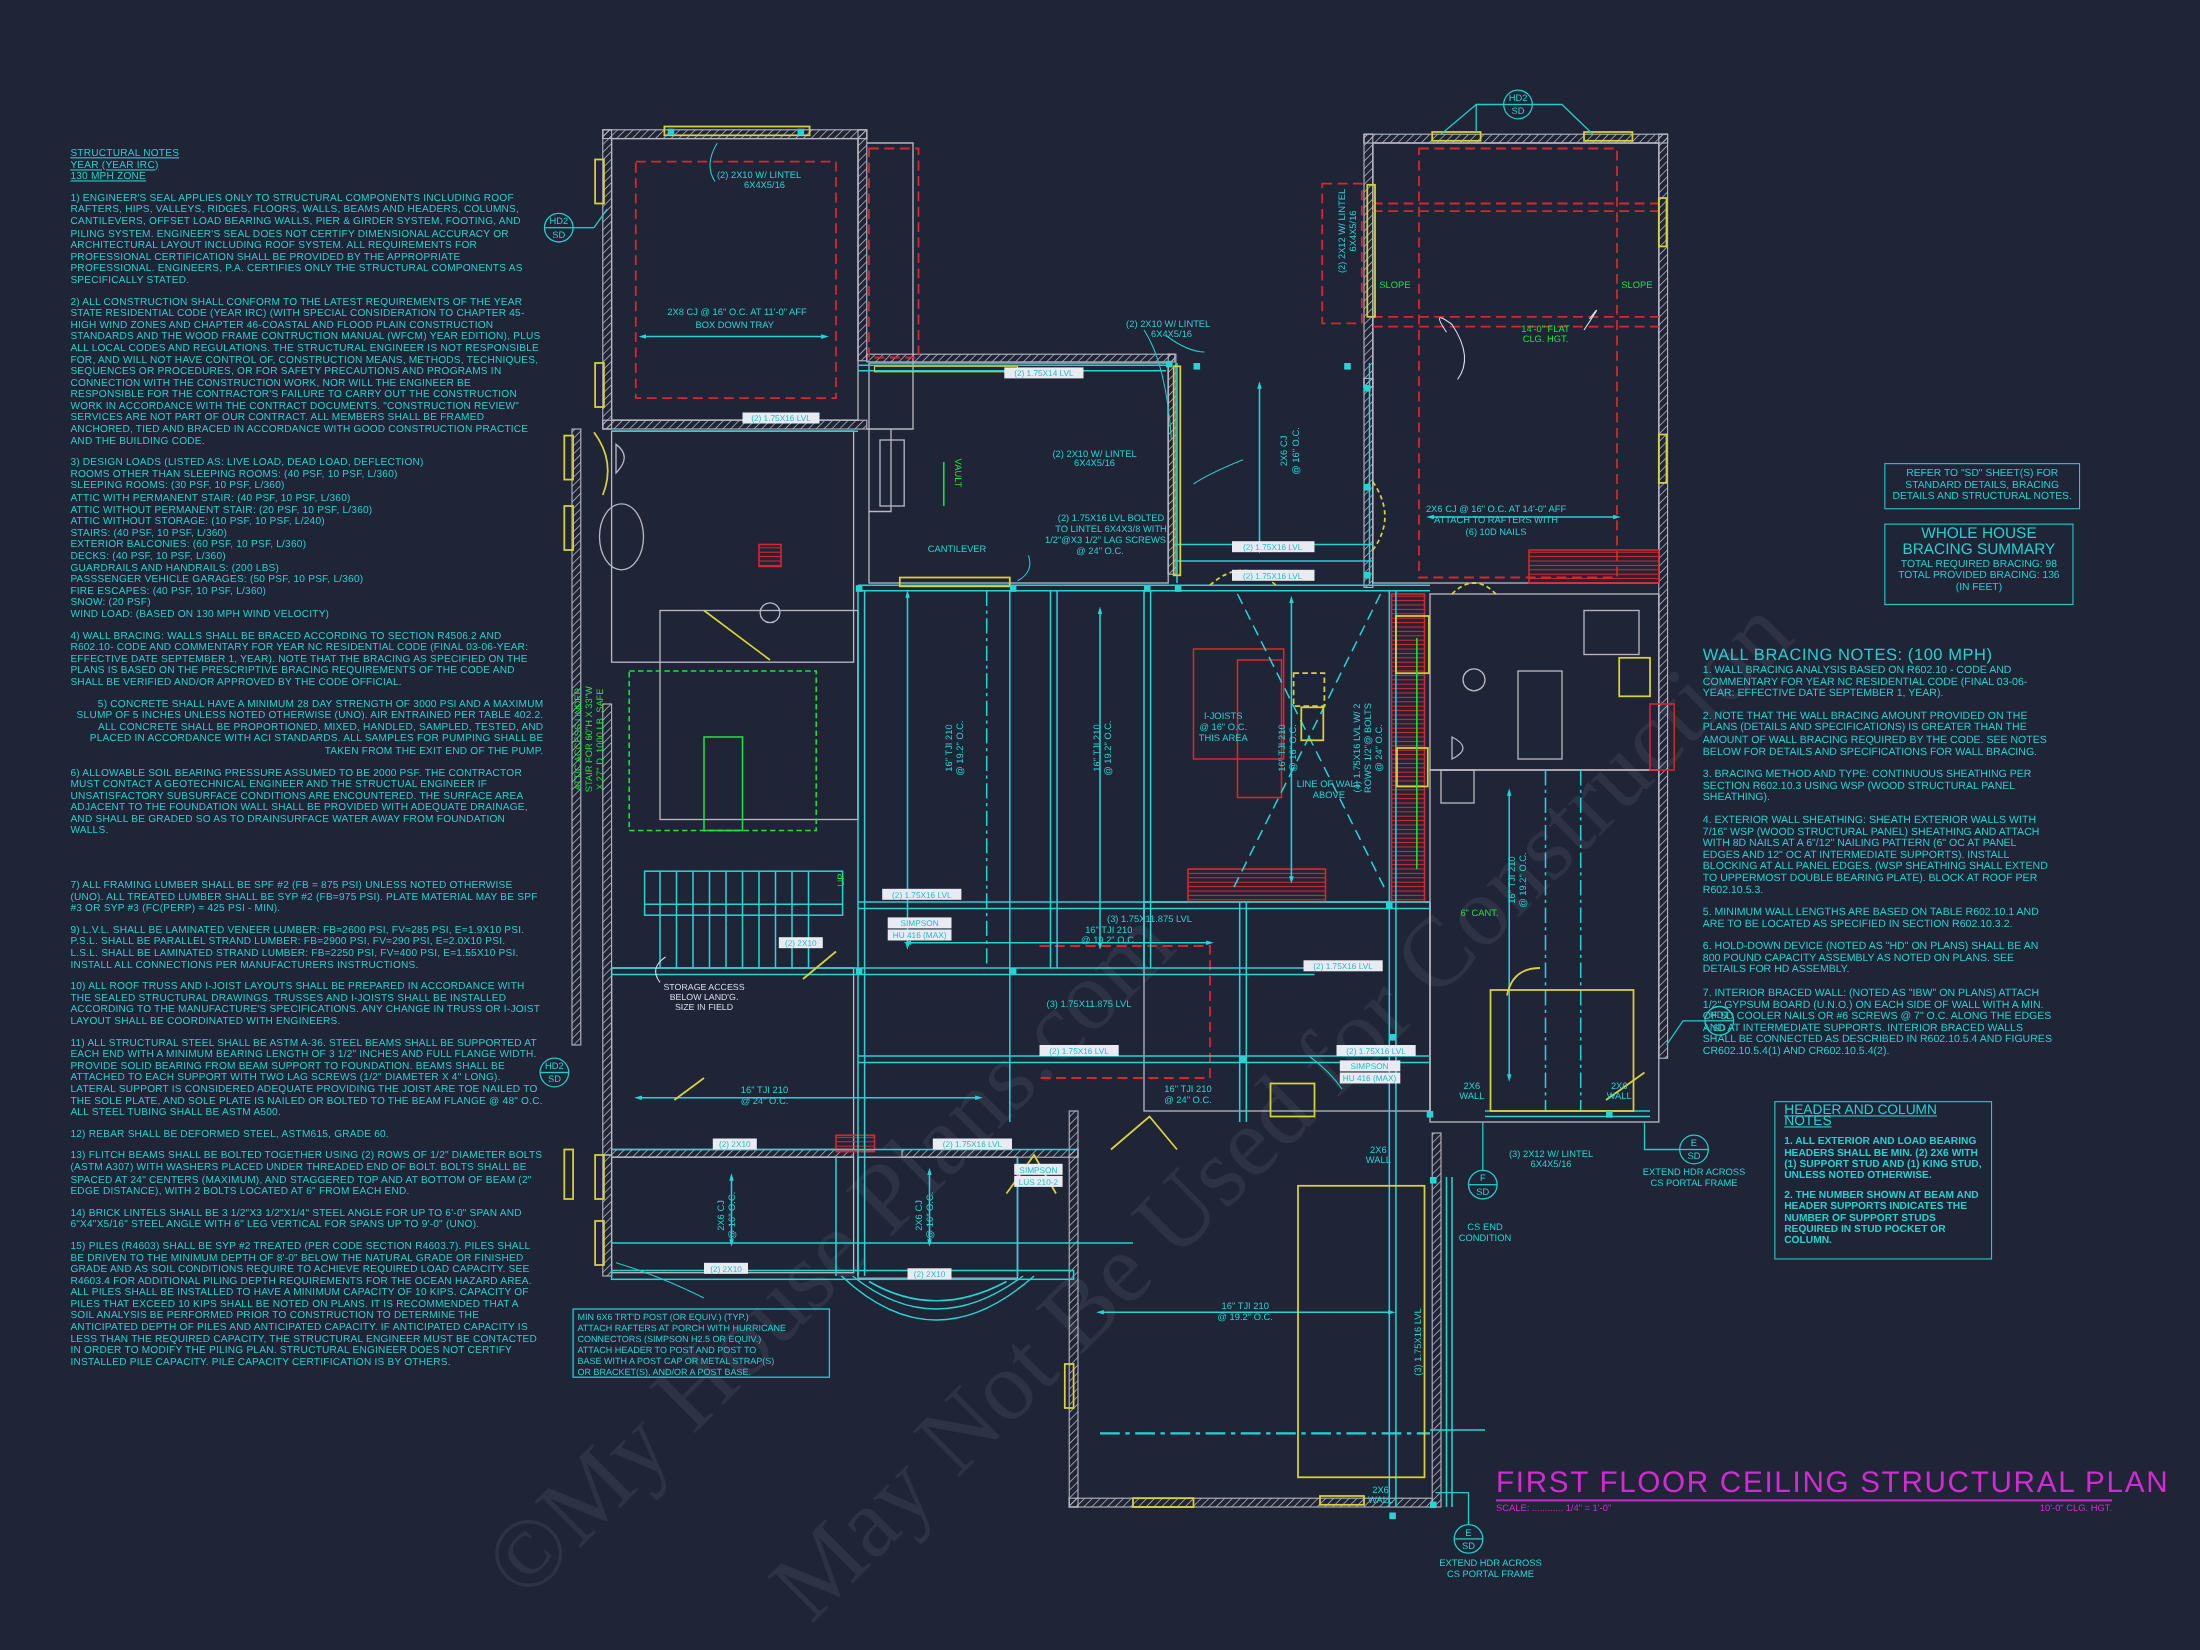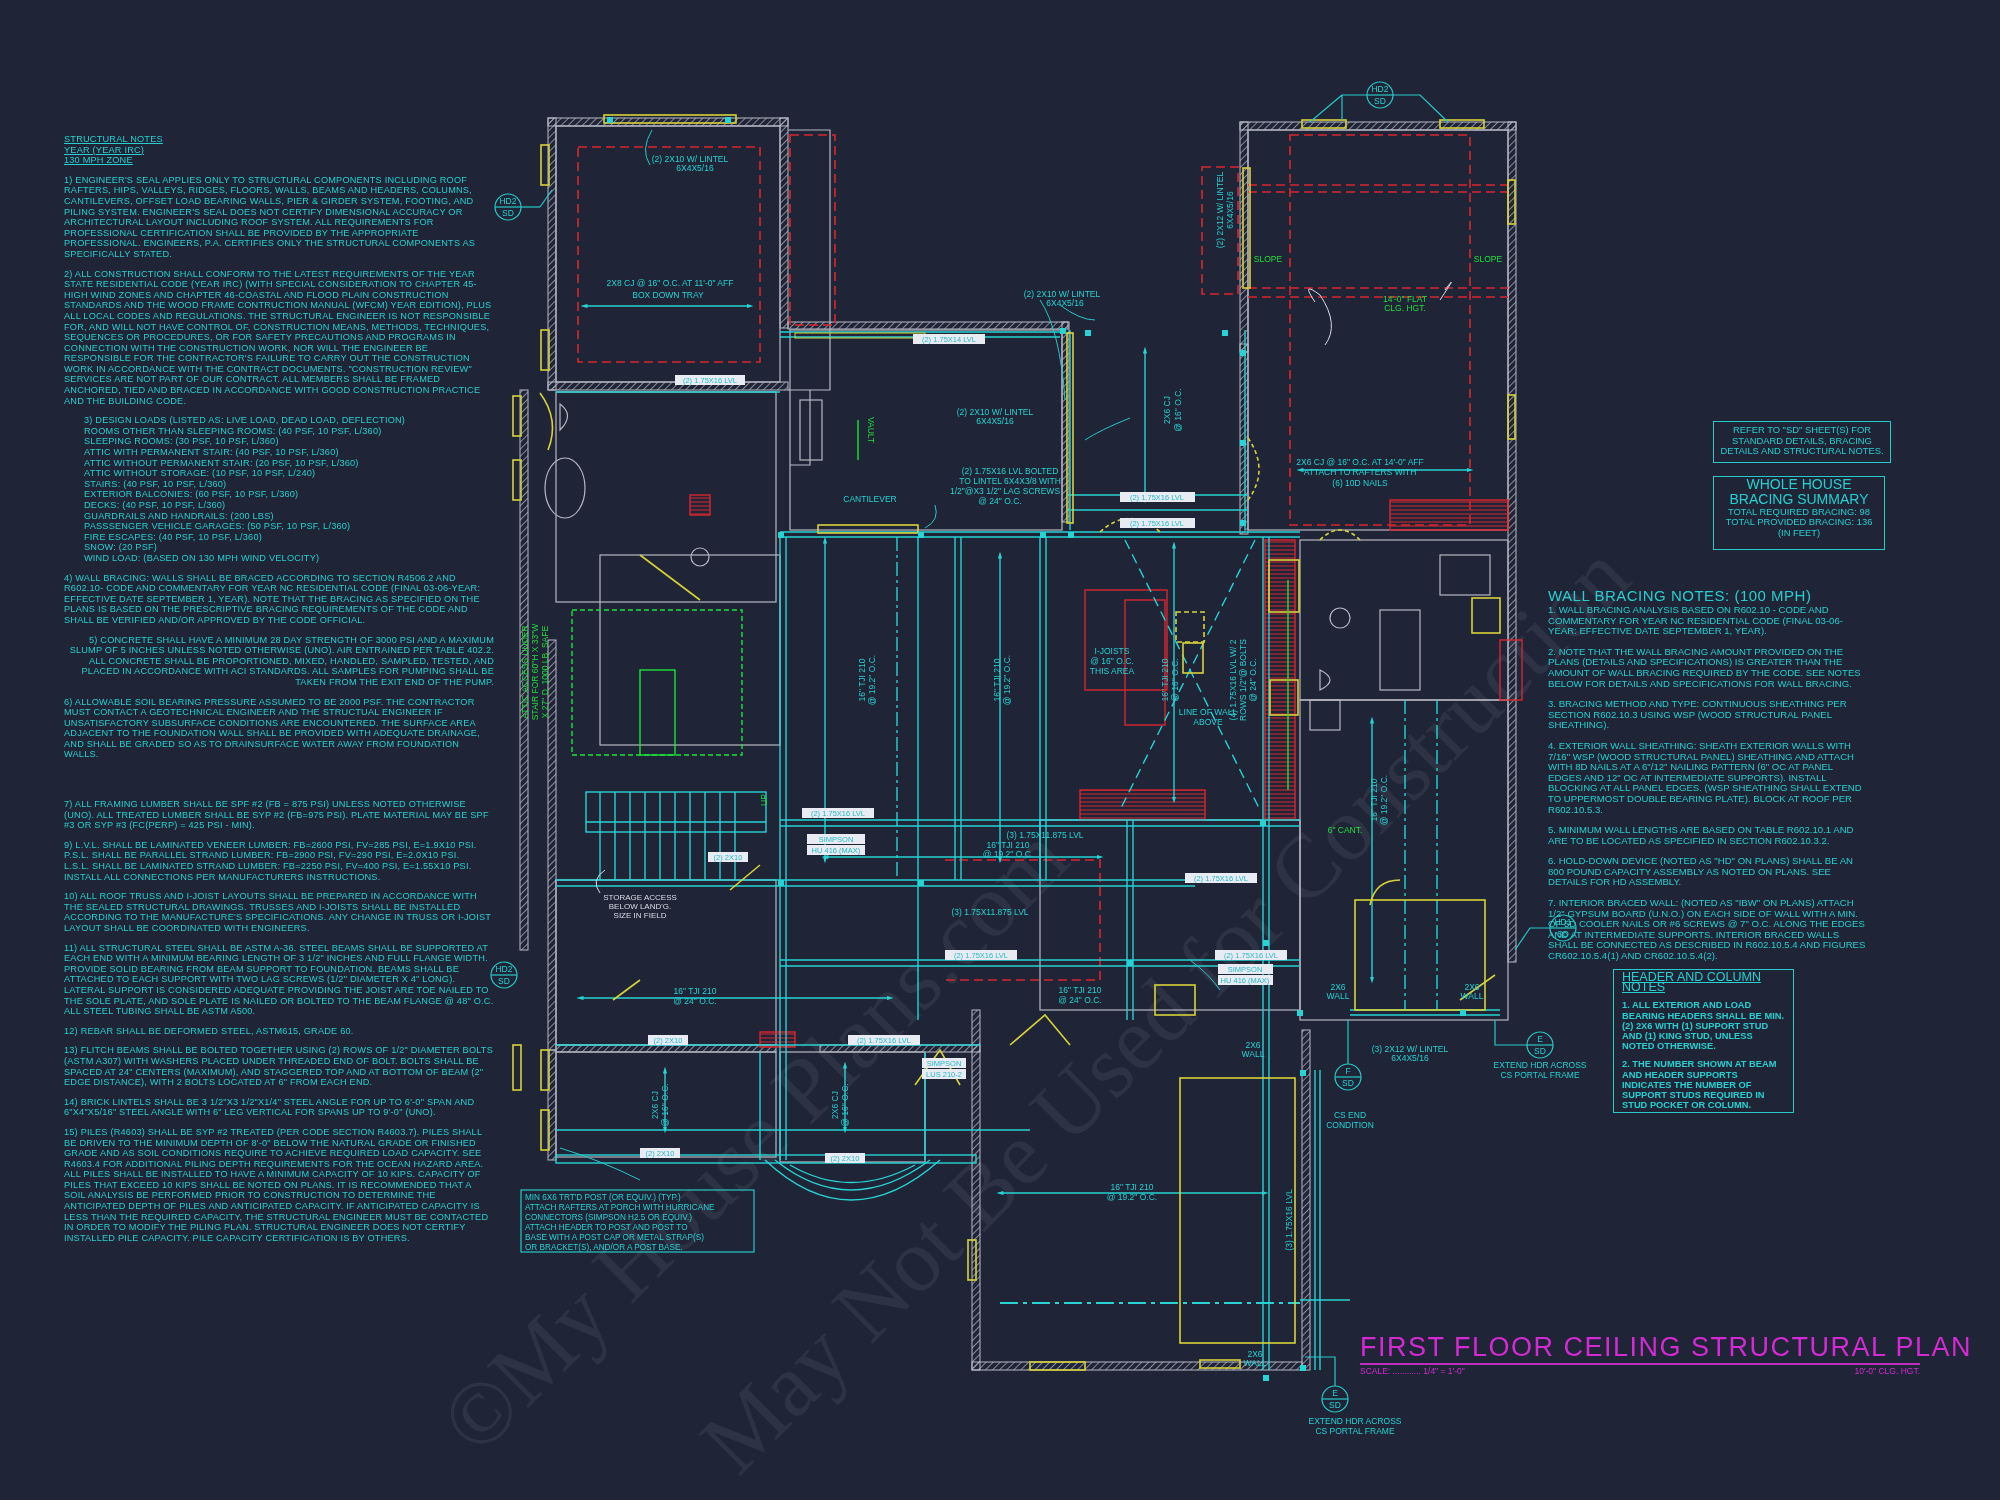--- a/index.html
+++ b/index.html
@@ -7,21 +7,21 @@
   .notes{position:absolute;left:64px;top:134px;width:430px;font-size:9.2px;line-height:10.6px;letter-spacing:.2px;color:#27d0d0;text-transform:uppercase;}
   .notes .hd{text-decoration:underline;display:block;}
   .notes p{margin:0 0 9px 0;}
   .right-notes{position:absolute;left:1548px;top:588px;width:320px;font-size:9.6px;line-height:10.6px;color:#27d0d0;text-transform:uppercase;}
   .right-notes .title{font-size:15px;line-height:16px;margin-bottom:1px;letter-spacing:.5px;}
   .right-notes p{margin:0 0 10px 0;}
   .box{position:absolute;border:1.5px solid #27c9c9;color:#27d0d0;text-transform:uppercase;text-align:center;}
   .refer{left:1713px;top:421px;width:176px;height:37px;font-size:9.4px;line-height:10.5px;padding-top:3px;}
   .summary{left:1713px;top:476px;width:170px;height:72px;font-size:9.4px;line-height:10.4px;}
   .summary .t{font-size:14px;line-height:15px;}
-  .hdrbox{left:1613px;top:969px;width:181px;height:144px;text-align:left;font-size:9.3px;line-height:10.2px;padding:2px 8px;box-sizing:border-box;}
+  .hdrbox{left:1613px;top:1001px;width:198px;height:144px;text-align:left;font-size:9.3px;line-height:10.2px;padding:2px 8px;box-sizing:border-box;}
   .hdrbox .t{font-size:12.5px;text-decoration:underline;margin-bottom:8px;}
   .hdrbox p{margin:0 0 8px 0;font-weight:bold;}
   .plan-title{position:absolute;left:1360px;top:1332px;width:560px;color:#d42ad4;}
   .plan-title .main{font-size:27px;letter-spacing:1.5px;line-height:30px;border-bottom:2px solid #c02bc0;padding-bottom:1px;white-space:nowrap;}
   .plan-title .sub{font-size:8.5px;display:flex;justify-content:space-between;margin-top:1px;text-transform:uppercase;}
   svg.plan{position:absolute;left:0;top:0;}
   .lbl{font-family:"Liberation Sans",sans-serif;text-transform:uppercase;}
   .watermark{position:absolute;font-family:"Liberation Serif",serif;color:rgba(200,205,220,.09);font-size:90px;transform-origin:left top;white-space:nowrap;pointer-events:none;}
 </style>
 </head>
@@ -30,21 +30,21 @@
 <div class="watermark" style="left:420px;top:1400px;transform:rotate(-45deg);">©My House Plans.com</div>
 <div class="watermark" style="left:680px;top:1420px;transform:rotate(-45deg);">May Not Be Used for Construction</div>
 
 <div class="notes">
   <span class="hd">STRUCTURAL NOTES</span>
   <span class="hd">YEAR (YEAR IRC)</span>
   <span class="hd" style="margin-bottom:9px">130 mph ZONE</span>
   <div id="notes-list">
       <p style="white-space: pre-line;">1) ENGINEER'S SEAL APPLIES ONLY TO STRUCTURAL COMPONENTS INCLUDING ROOF RAFTERS, HIPS, VALLEYS, RIDGES, FLOORS, WALLS, BEAMS AND HEADERS, COLUMNS, CANTILEVERS, OFFSET LOAD BEARING WALLS, PIER &amp; GIRDER SYSTEM, FOOTING, AND PILING SYSTEM. ENGINEER'S SEAL DOES NOT CERTIFY DIMENSIONAL ACCURACY OR ARCHITECTURAL LAYOUT INCLUDING ROOF SYSTEM. ALL REQUIREMENTS FOR PROFESSIONAL CERTIFICATION SHALL BE PROVIDED BY THE APPROPRIATE PROFESSIONAL. ENGINEERS, P.A. CERTIFIES ONLY THE STRUCTURAL COMPONENTS AS SPECIFICALLY STATED.</p>
       <p style="white-space: pre-line;">2) ALL CONSTRUCTION SHALL CONFORM TO THE LATEST REQUIREMENTS OF THE YEAR STATE RESIDENTIAL CODE (YEAR IRC) (WITH SPECIAL CONSIDERATION TO CHAPTER 45-HIGH WIND ZONES AND CHAPTER 46-COASTAL AND FLOOD PLAIN CONSTRUCTION STANDARDS AND THE WOOD FRAME CONTRUCTION MANUAL (WFCM) YEAR EDITION), PLUS ALL LOCAL CODES AND REGULATIONS. THE STRUCTURAL ENGINEER IS NOT RESPONSIBLE FOR, AND WILL NOT HAVE CONTROL OF, CONSTRUCTION MEANS, METHODS, TECHNIQUES, SEQUENCES OR PROCEDURES, OR FOR SAFETY PRECAUTIONS AND PROGRAMS IN CONNECTION WITH THE CONSTRUCTION WORK, NOR WILL THE ENGINEER BE RESPONSIBLE FOR THE CONTRACTOR'S FAILURE TO CARRY OUT THE CONSTRUCTION WORK IN ACCORDANCE WITH THE CONTRACT DOCUMENTS. "CONSTRUCTION REVIEW" SERVICES ARE NOT PART OF OUR CONTRACT. ALL MEMBERS SHALL BE FRAMED ANCHORED, TIED AND BRACED IN ACCORDANCE WITH GOOD CONSTRUCTION PRACTICE AND THE BUILDING CODE.</p>
-      <p style="white-space: pre-line; margin-left: 20px;">3) DESIGN LOADS (LISTED AS: LIVE LOAD, DEAD LOAD, DEFLECTION)
+      <p style="white-space: pre-line;">3) DESIGN LOADS (LISTED AS: LIVE LOAD, DEAD LOAD, DEFLECTION)
 ROOMS OTHER THAN SLEEPING ROOMS: (40 PSF, 10 PSF, L/360)
 SLEEPING ROOMS: (30 PSF, 10 PSF, L/360)
 ATTIC WITH PERMANENT STAIR: (40 PSF, 10 PSF, L/360)
 ATTIC WITHOUT PERMANENT STAIR: (20 PSF, 10 PSF, L/360)
 ATTIC WITHOUT STORAGE: (10 PSF, 10 PSF, L/240)
 STAIRS: (40 PSF, 10 PSF, L/360)
 EXTERIOR BALCONIES: (60 PSF, 10 PSF, L/360)
 DECKS: (40 PSF, 10 PSF, L/360)
 GUARDRAILS AND HANDRAILS: (200 LBS)
 PASSSENGER VEHICLE GARAGES: (50 PSF, 10 PSF, L/360)

